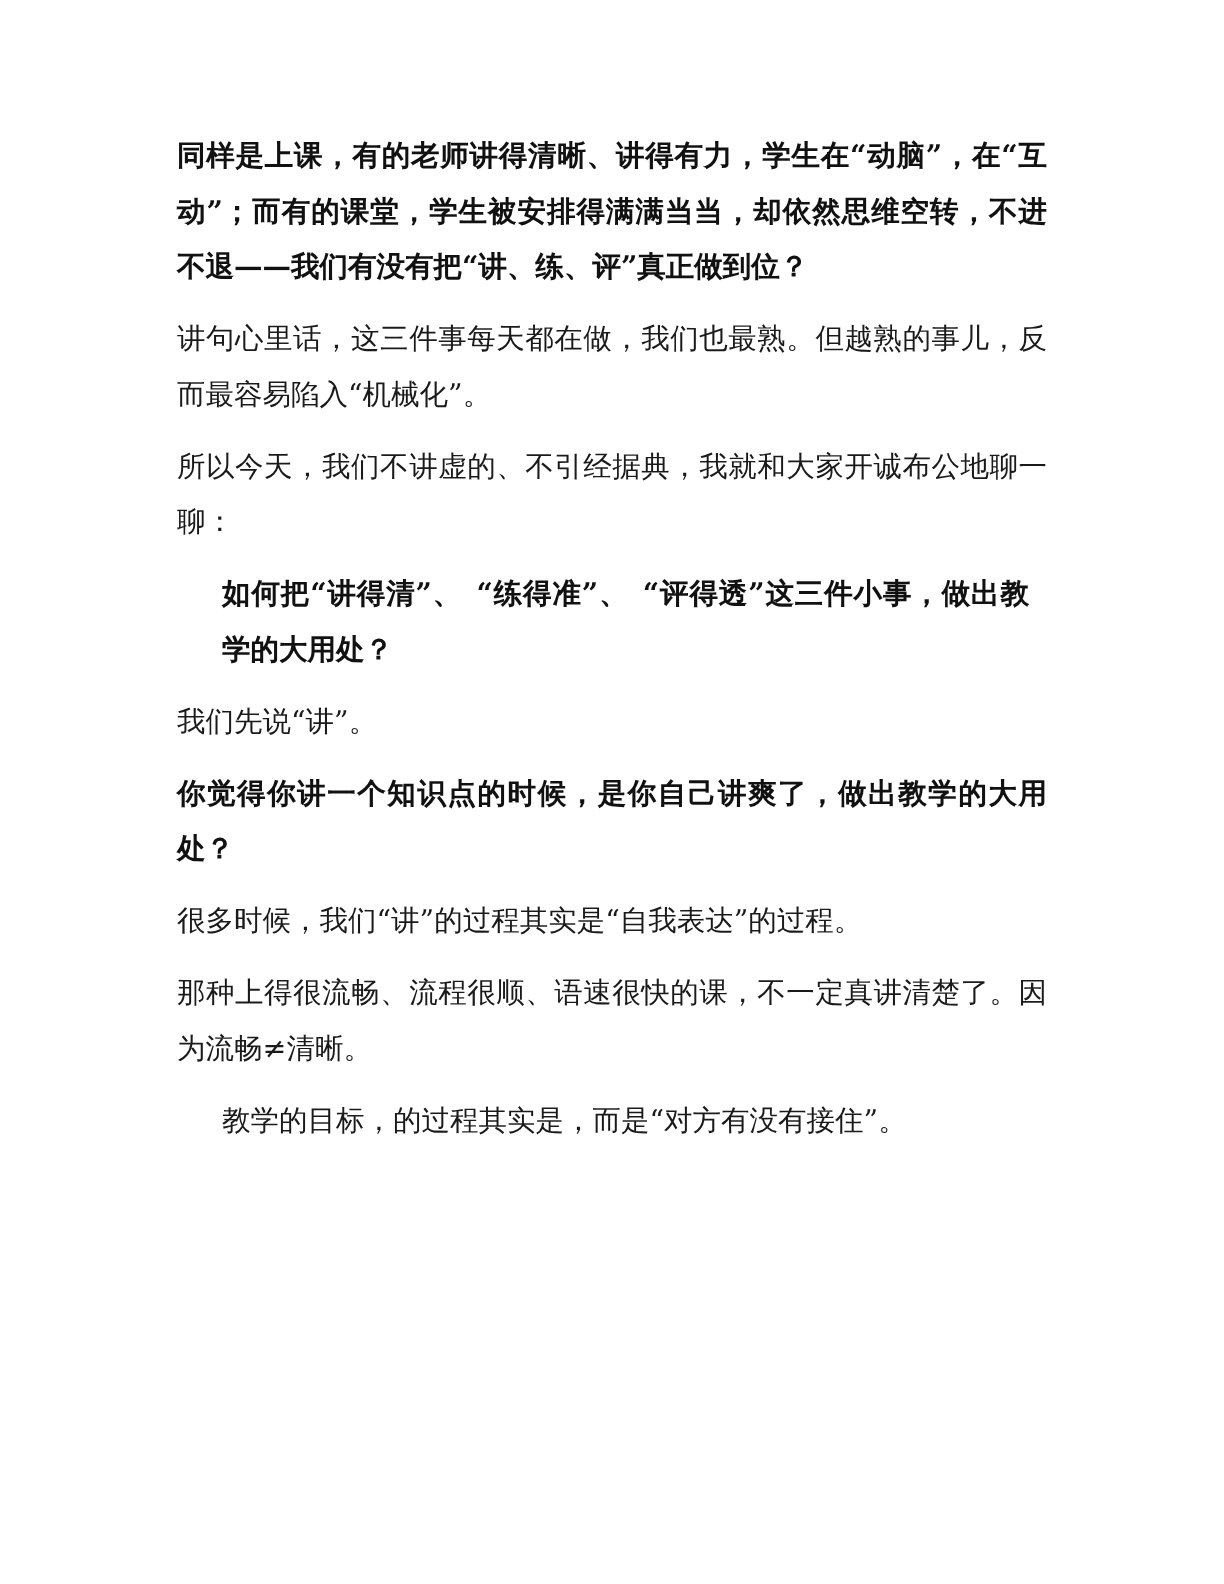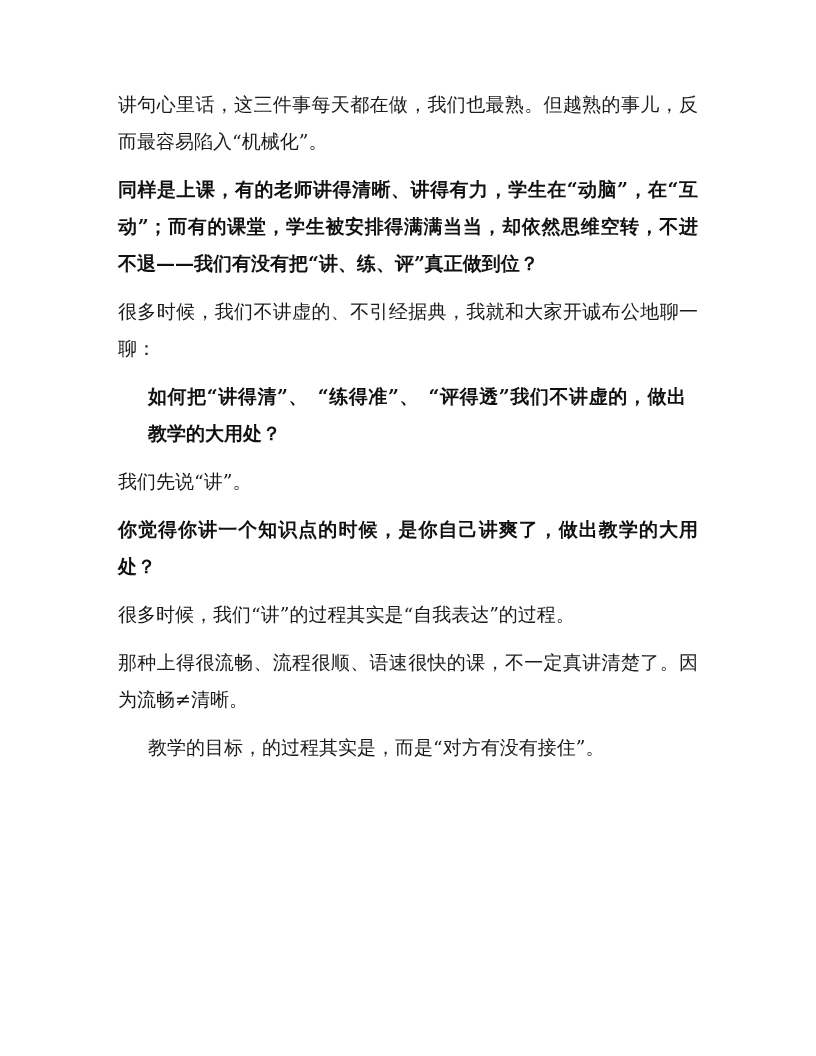--- a/index.html
+++ b/index.html
@@ -38,22 +38,22 @@
     margin-right: 12px;
   }
   .para.indent-first {
     text-indent: 30px;
   }
 </style>
 </head>
 <body>
 
 <main class="page">
+  <p class="para bold">同样是上课，有的老师讲得清晰、讲得有力，学生在“动脑”，在“互动”；而有的课堂，学生被安排得满满当当，却依然思维空转，不进不退——我们有没有把“讲、练、评”真正做到位？</p>
   <p class="para">讲句心里话，这三件事每天都在做，我们也最熟。但越熟的事儿，反而最容易陷入“机械化”。</p>
-  <p class="para bold">同样是上课，有的老师讲得清晰、讲得有力，学生在“动脑”，在“互动”；而有的课堂，学生被安排得满满当当，却依然思维空转，不进不退——我们有没有把“讲、练、评”真正做到位？</p>
-  <p class="para">很多时候，我们不讲虚的、不引经据典，我就和大家开诚布公地聊一聊：</p>
-  <p class="para bold block-indent">如何把“讲得清”、 “练得准”、 “评得透”我们不讲虚的，做出教学的大用处？</p>
+  <p class="para">所以今天，我们不讲虚的、不引经据典，我就和大家开诚布公地聊一聊：</p>
+  <p class="para bold block-indent">如何把“讲得清”、 “练得准”、 “评得透”这三件小事，做出教学的大用处？</p>
   <p class="para">我们先说“讲”。</p>
   <p class="para bold">你觉得你讲一个知识点的时候，是你自己讲爽了，做出教学的大用处？</p>
   <p class="para">很多时候，我们“讲”的过程其实是“自我表达”的过程。</p>
   <p class="para">那种上得很流畅、流程很顺、语速很快的课，不一定真讲清楚了。因为流畅≠清晰。</p>
   <p class="para indent-first">教学的目标，的过程其实是，而是“对方有没有接住”。</p>
 </main>
 
 </body></html>

